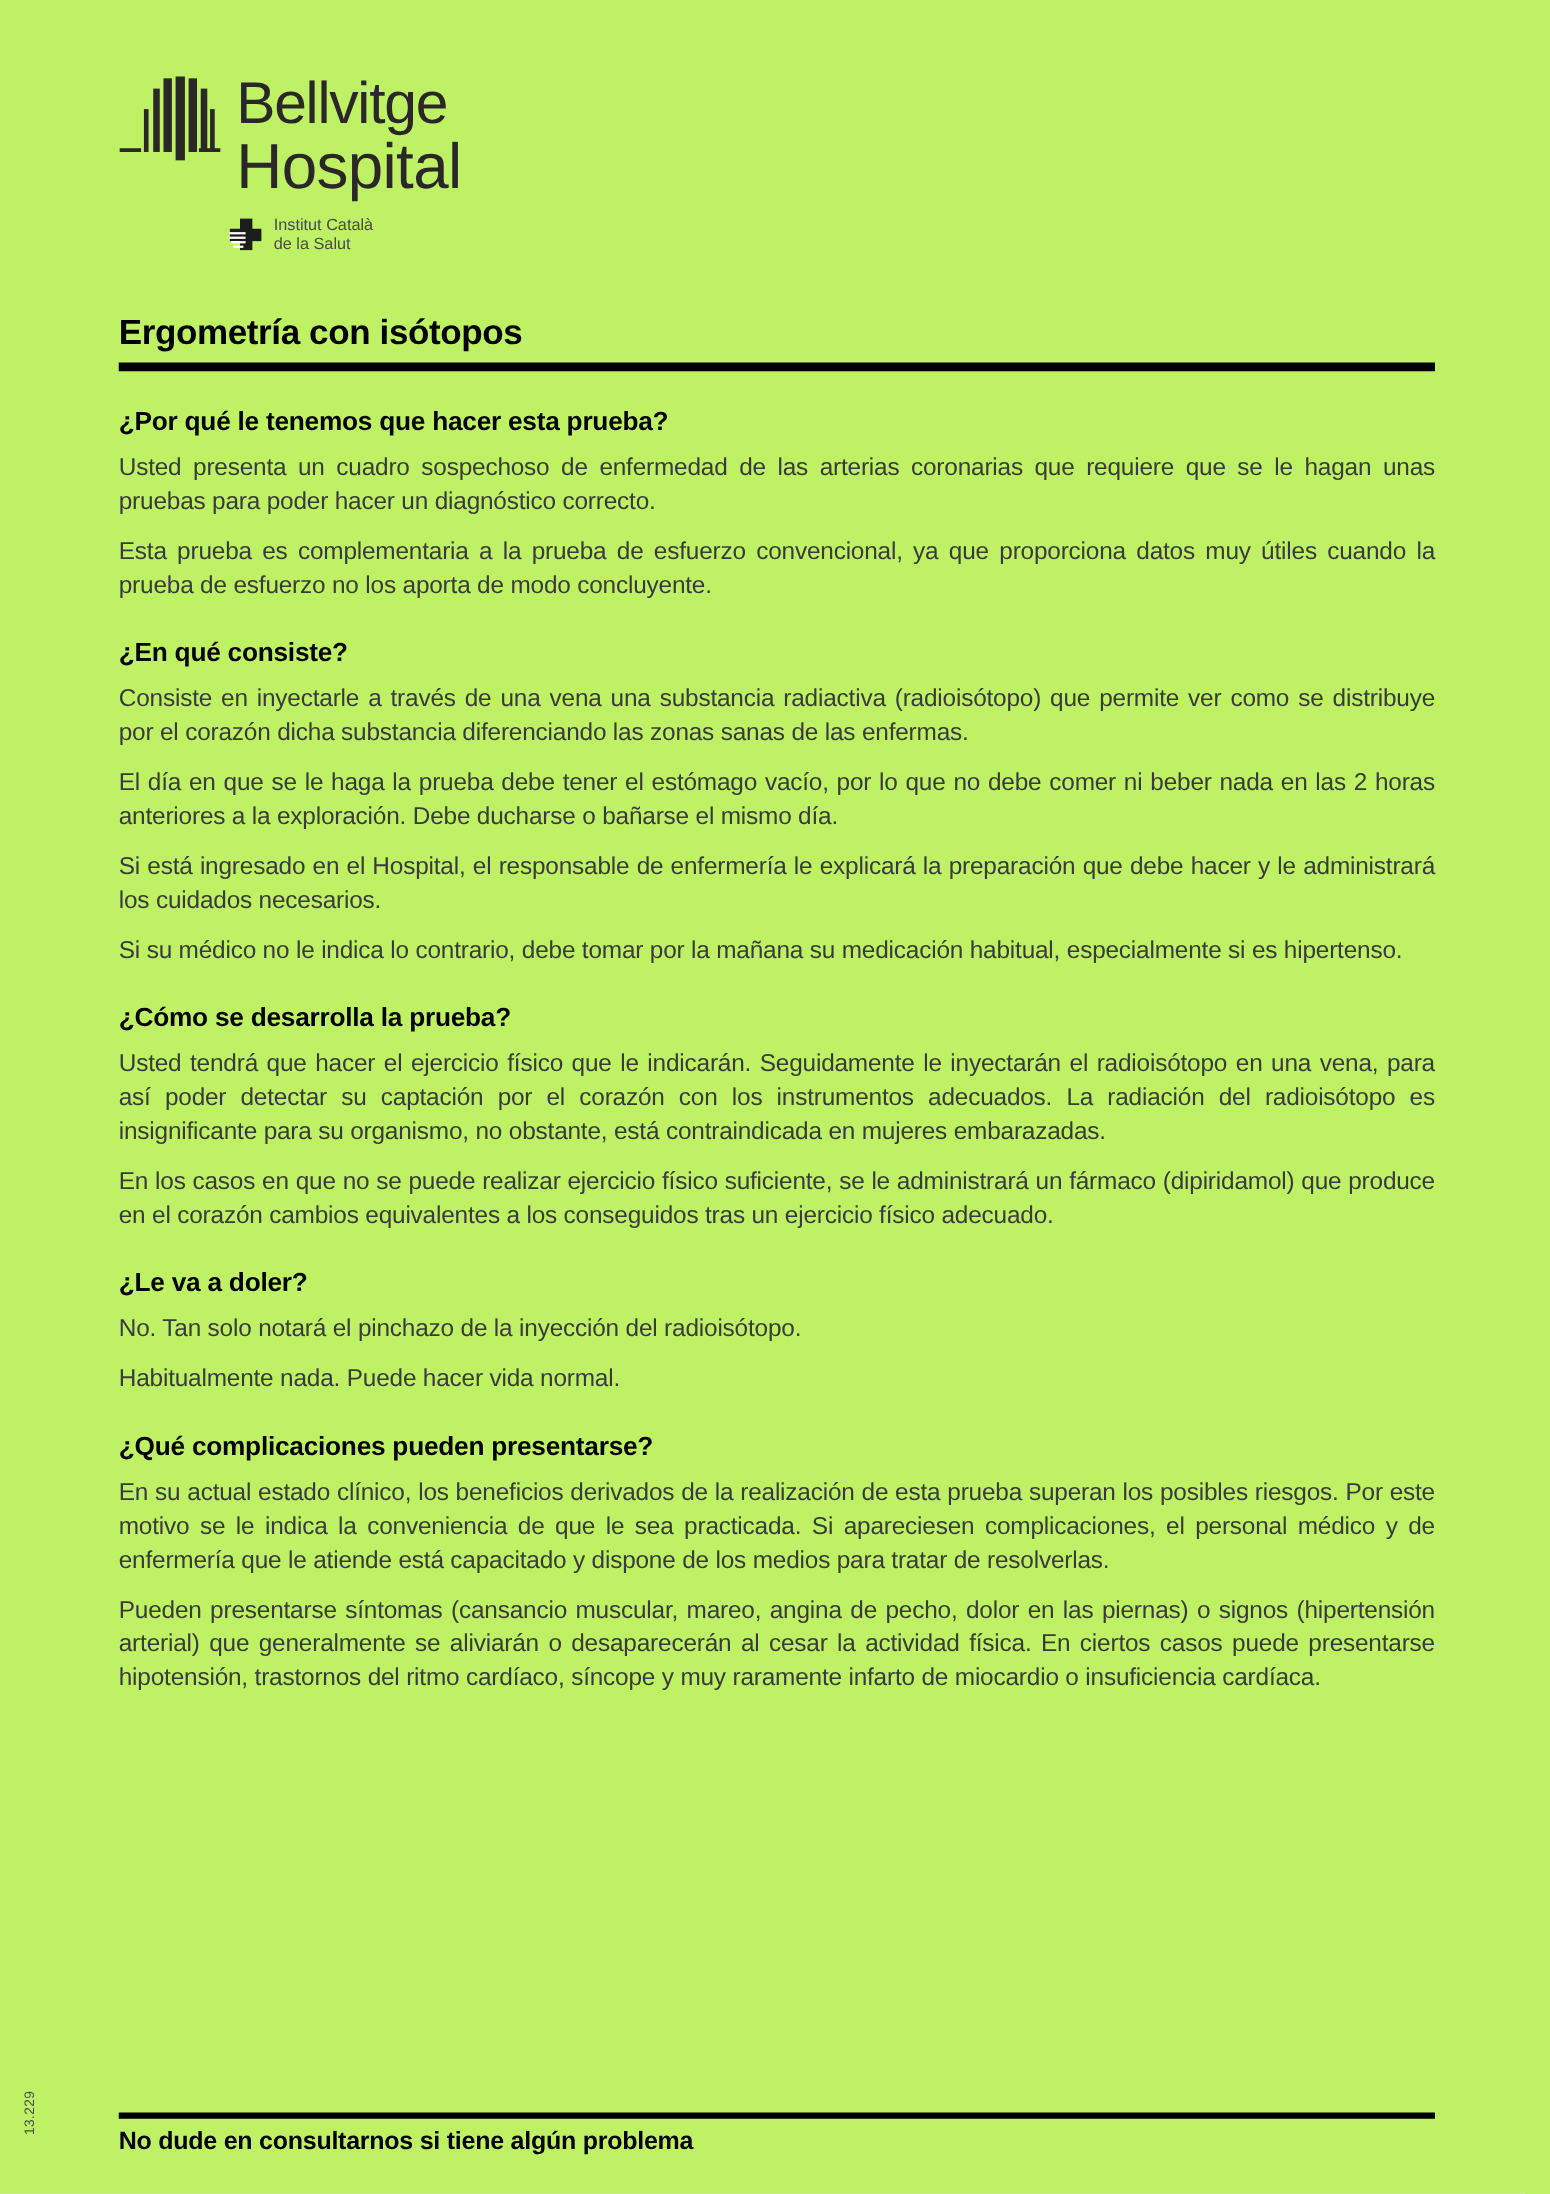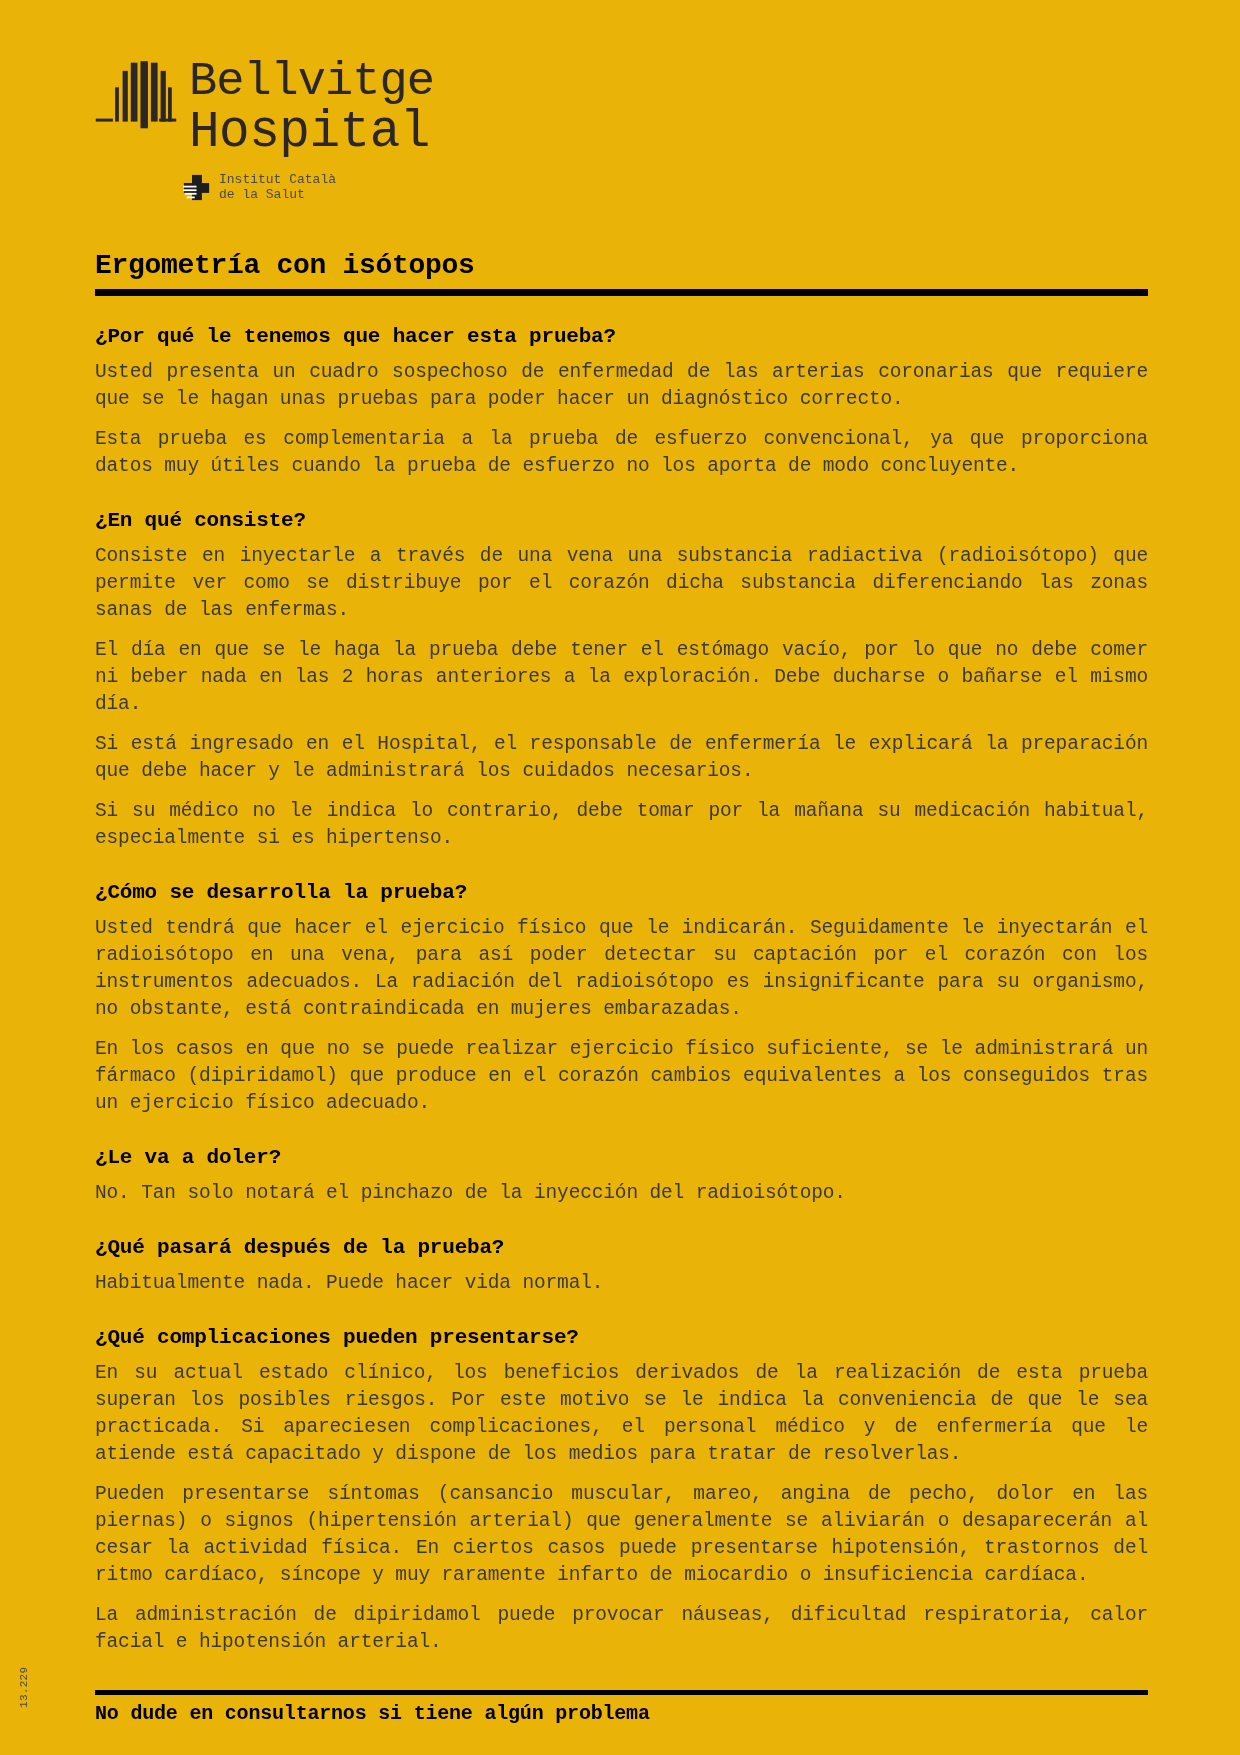--- a/index.html
+++ b/index.html
@@ -1,22 +1,22 @@
 <!DOCTYPE html>
 <html lang="es"><head>
 <meta charset="utf-8">
 <style>
   * { margin:0; padding:0; box-sizing:border-box; }
   html,body { background:#e9e9e9; }
   .page {
     position:relative;
     width:1240px; height:1755px;
     margin:0 auto;
-    background:#eab308;
-    font-family:Liberation Mono, monospace;
+    background:#bef264;
+    font-family:Liberation Sans, sans-serif;
     color:#3a3a3a;
     overflow:hidden;
   }
   .content { padding:0 92px 0 95px; }
 
   
   .logo-block { display:flex; align-items:flex-start; margin-top:50px; }
   .logo-icon { width:82px; height:88px; flex:0 0 auto; margin-right:12px; }
   .logo-icon svg { width:100%; height:100%; }
   .logo-text { line-height:1; padding-top:8px; }
@@ -133,29 +133,27 @@
       <p>Usted tendrá que hacer el ejercicio físico que le indicarán. Seguidamente le inyectarán el radioisótopo en una vena, para así poder detectar su captación por el corazón con los instrumentos adecuados. La radiación del radioisótopo es insignificante para su organismo, no obstante, está contraindicada en mujeres embarazadas.</p>
       <p>En los casos en que no se puede realizar ejercicio físico suficiente, se le administrará un fármaco (dipiridamol) que produce en el corazón cambios equivalentes a los conseguidos tras un ejercicio físico adecuado.</p>
     </section>
 
     <section>
       <h2>¿Le va a doler?</h2>
       <p>No. Tan solo notará el pinchazo de la inyección del radioisótopo.</p>
     </section>
 
     <section>
-      <h2>¿Qué pasará después de la prueba?</h2>
       <p>Habitualmente nada. Puede hacer vida normal.</p>
     </section>
 
     <section>
       <h2>¿Qué complicaciones pueden presentarse?</h2>
       <p>En su actual estado clínico, los beneficios derivados de la realización de esta prueba superan los posibles riesgos. Por este motivo se le indica la conveniencia de que le sea practicada. Si apareciesen complicaciones, el personal médico y de enfermería que le atiende está capacitado y dispone de los medios para tratar de resolverlas.</p>
       <p>Pueden presentarse síntomas (cansancio muscular, mareo, angina de pecho, dolor en las piernas) o signos (hipertensión arterial) que generalmente se aliviarán o desaparecerán al cesar la actividad física. En ciertos casos puede presentarse hipotensión, trastornos del ritmo cardíaco, síncope y muy raramente infarto de miocardio o insuficiencia cardíaca.</p>
-      <p>La administración de dipiridamol puede provocar náuseas, dificultad respiratoria, calor facial e hipotensión arterial.</p>
     </section>
 
   </div>
 
   <div class="doc-code">13.229</div>
   <div class="footer-rule"></div>
   <div class="footer-text">No dude en consultarnos si tiene algún problema</div>
 
 </div>
 

